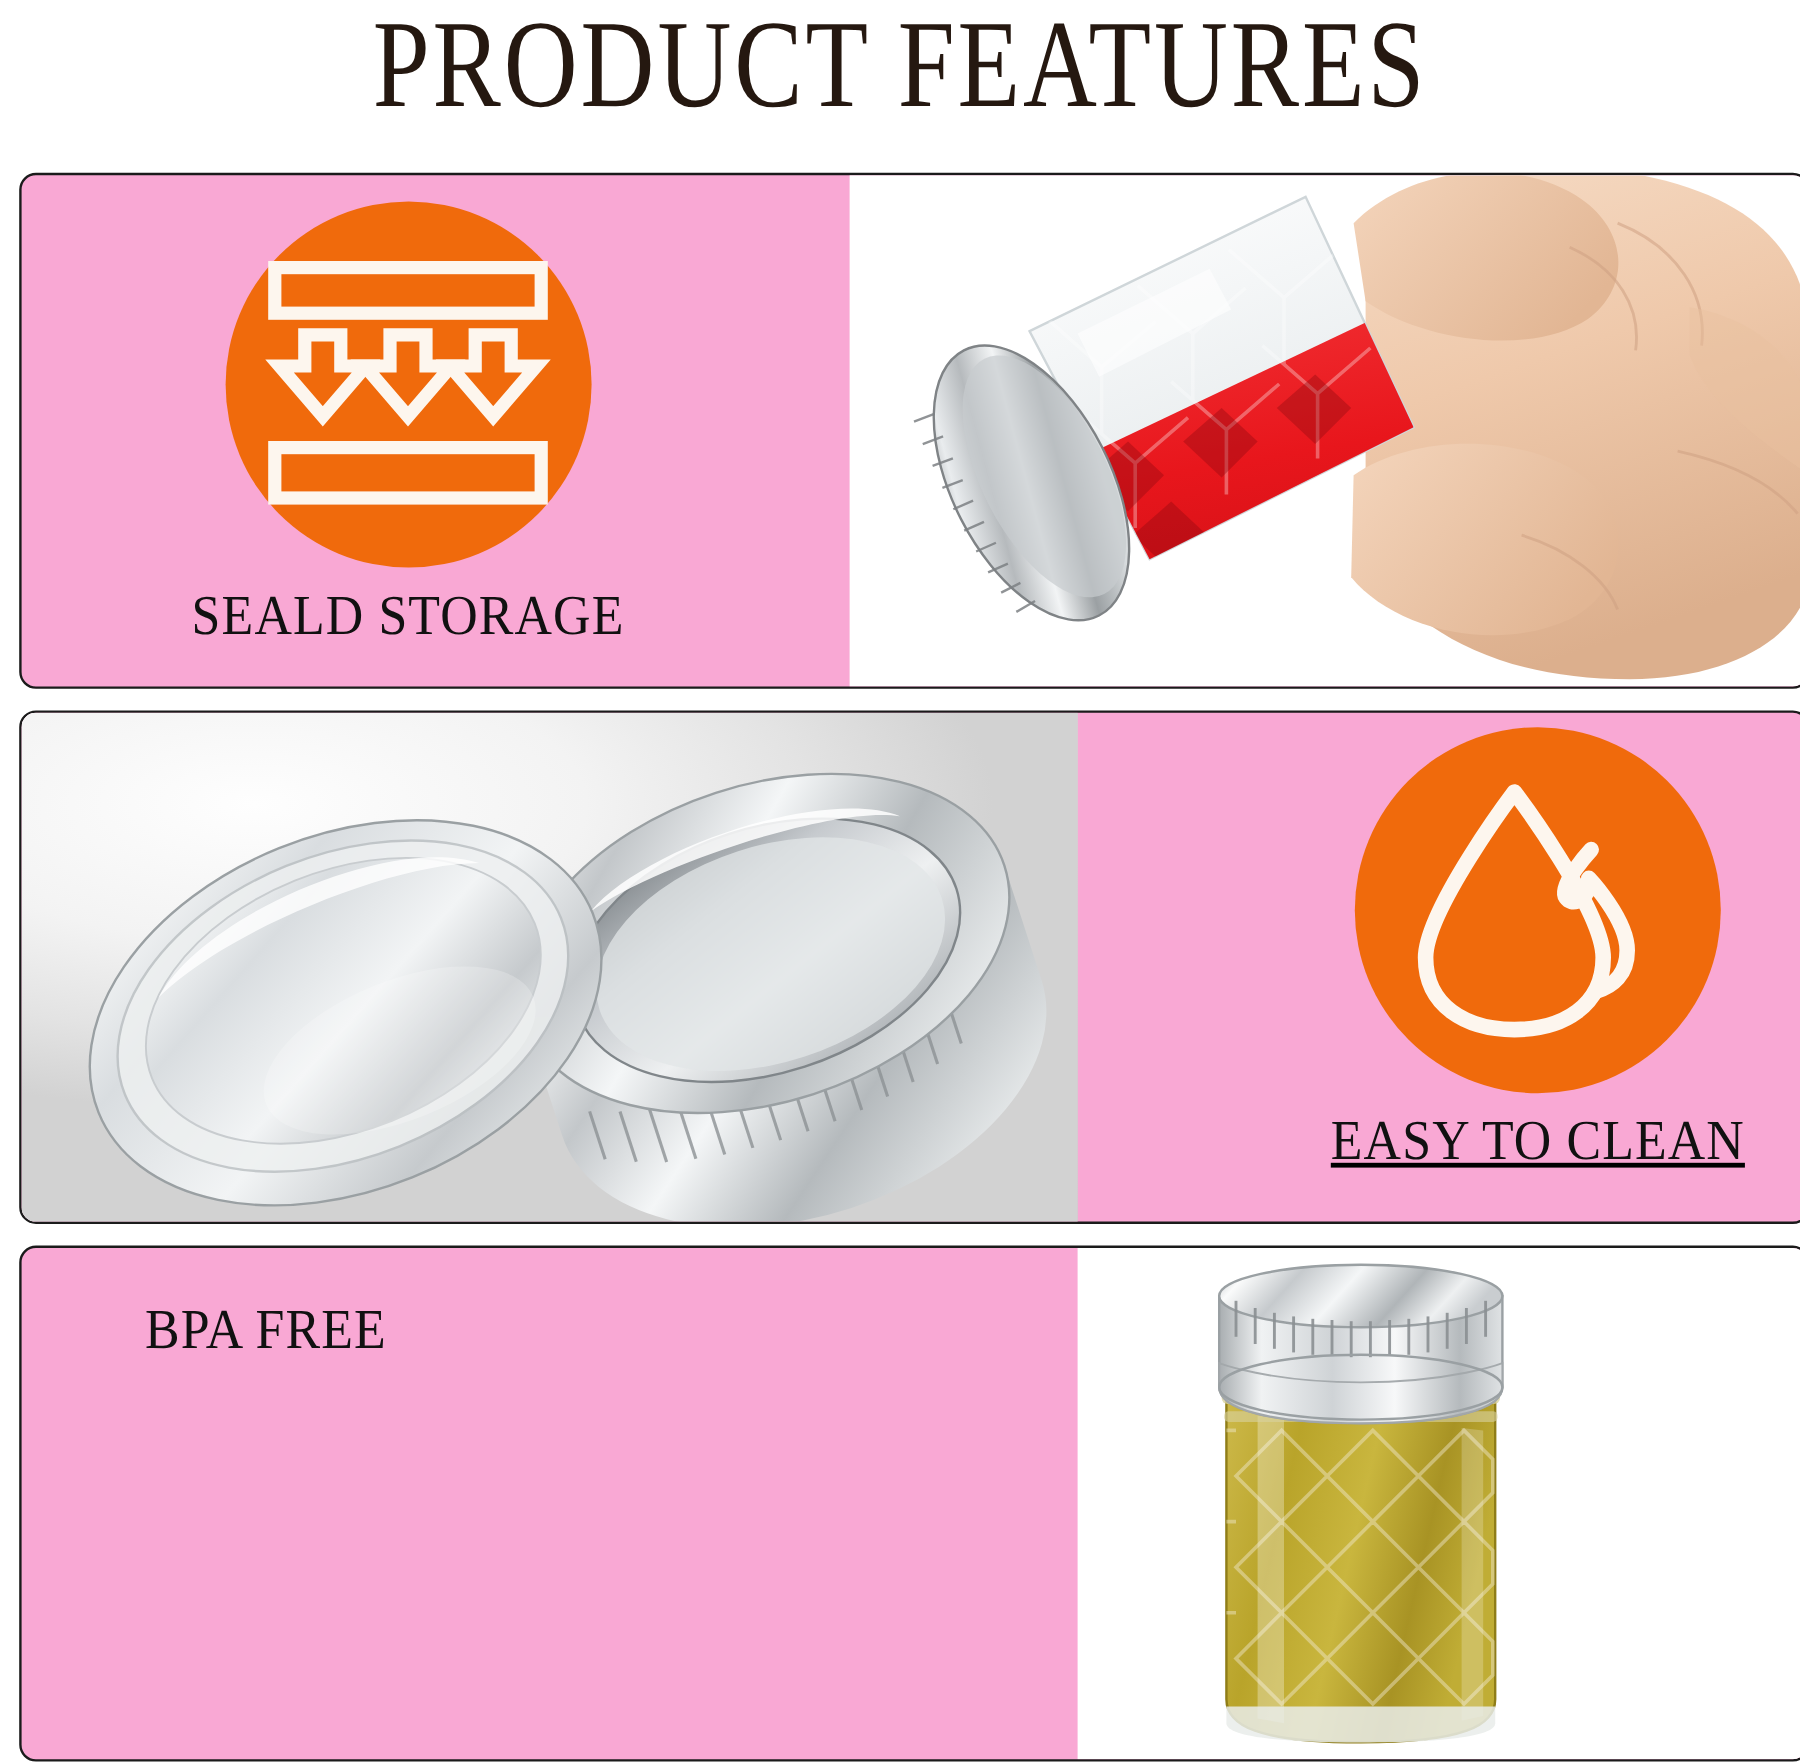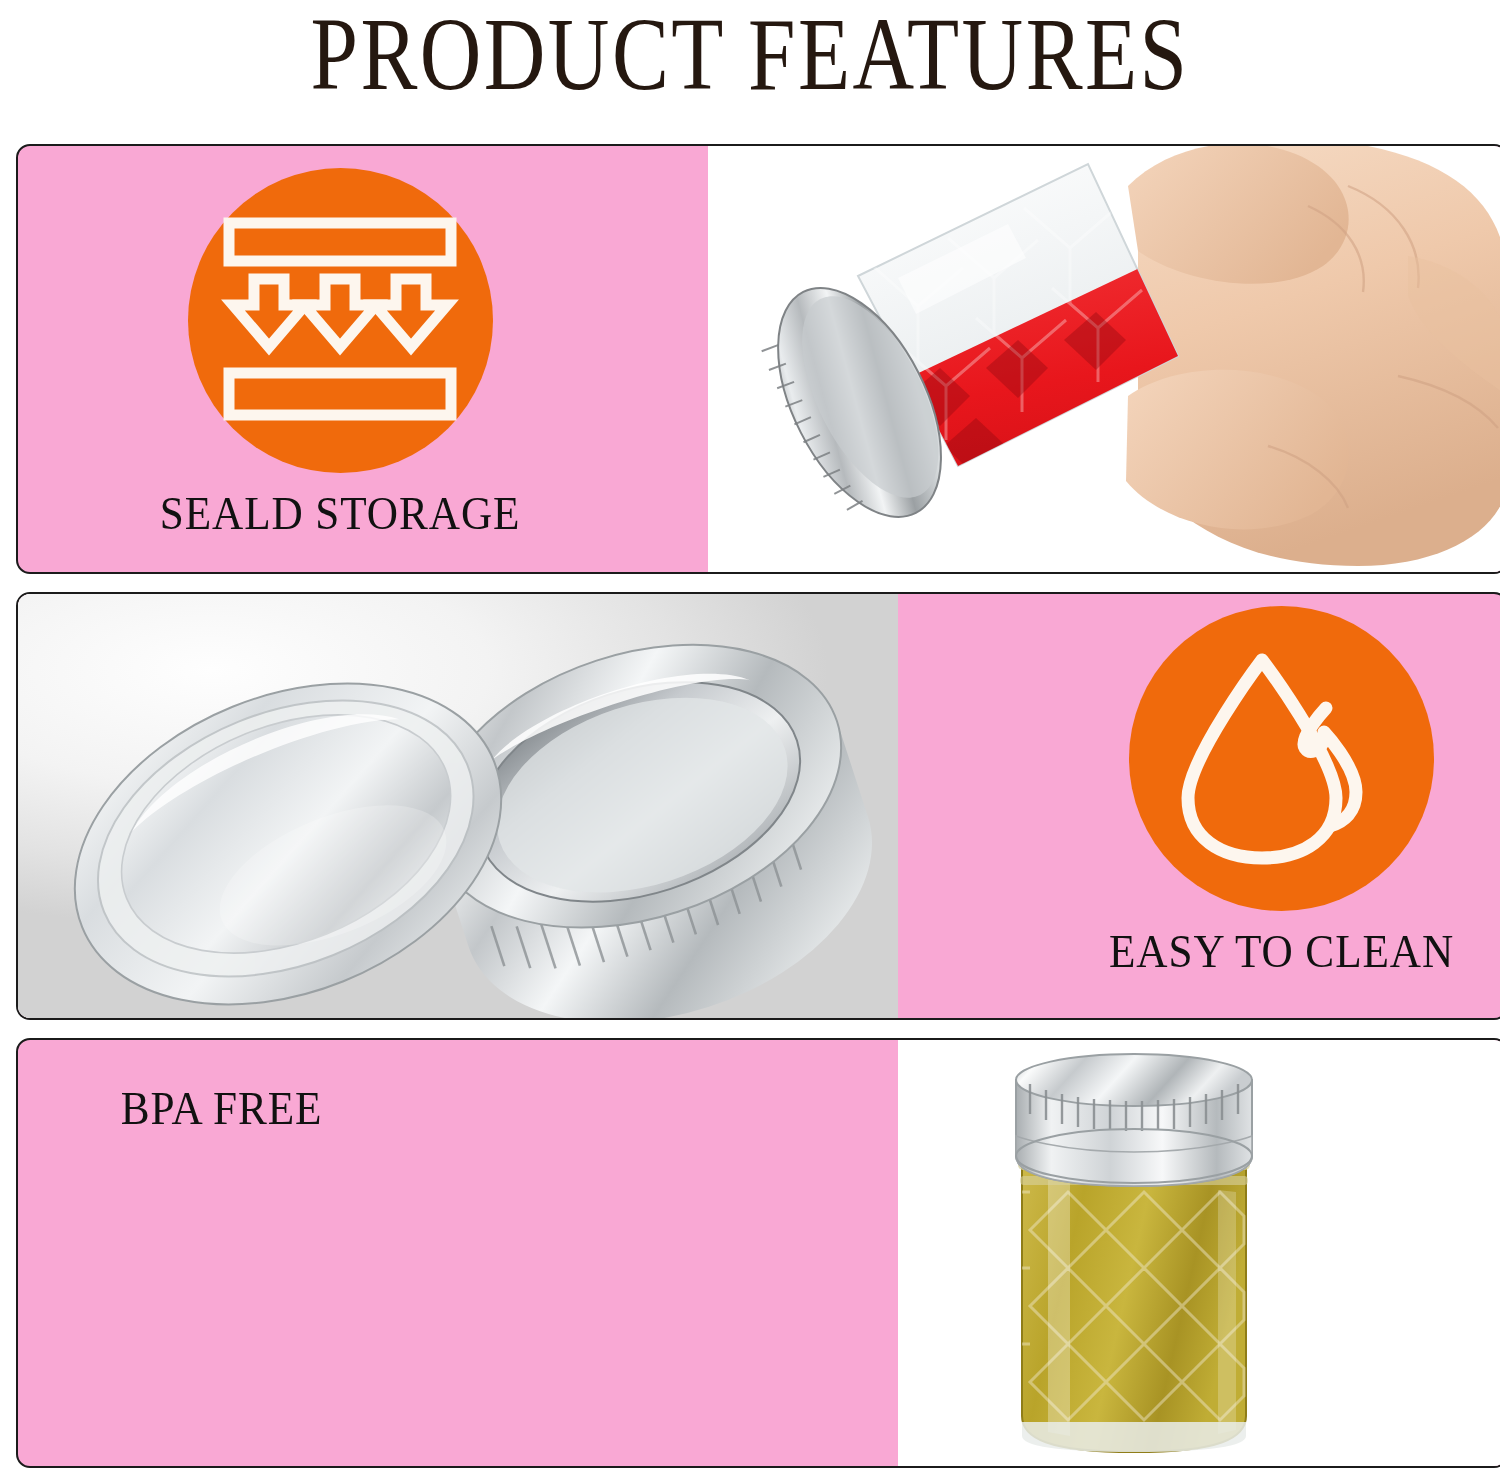--- a/index.html
+++ b/index.html
@@ -68,21 +68,21 @@
     font-size: 47px;
     line-height: 52px;
     color: #111111;
     letter-spacing: 1px;
     white-space: nowrap;
     transform: scaleX(0.92);
   }
 
   
   #feature-seal   { left: 126px;  top: 22px; }
-  #feature-clean  { left: 1076px; top: 12px; }
+  #feature-clean  { left: 1076px; top: 12px; text-decoration: underline; }
   #feature-bpa    { left: 94px;   top: 28px; }
 
   
   .photo {
     position: absolute;
     overflow: hidden;
   }
 
   
   #photo-hand-jar {

